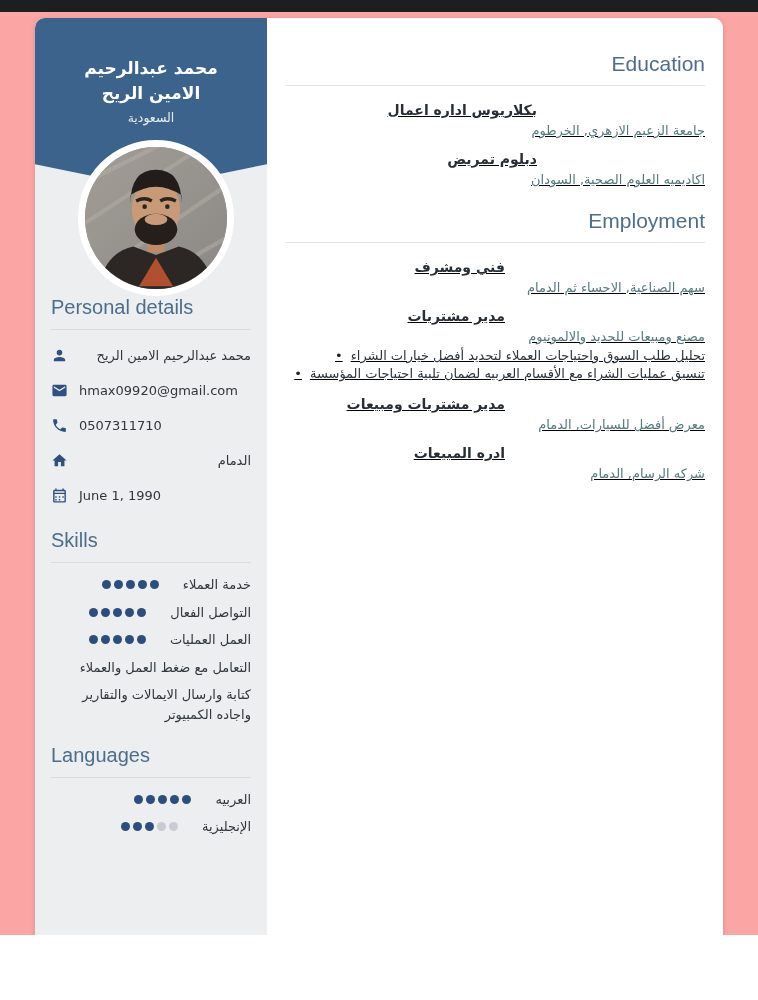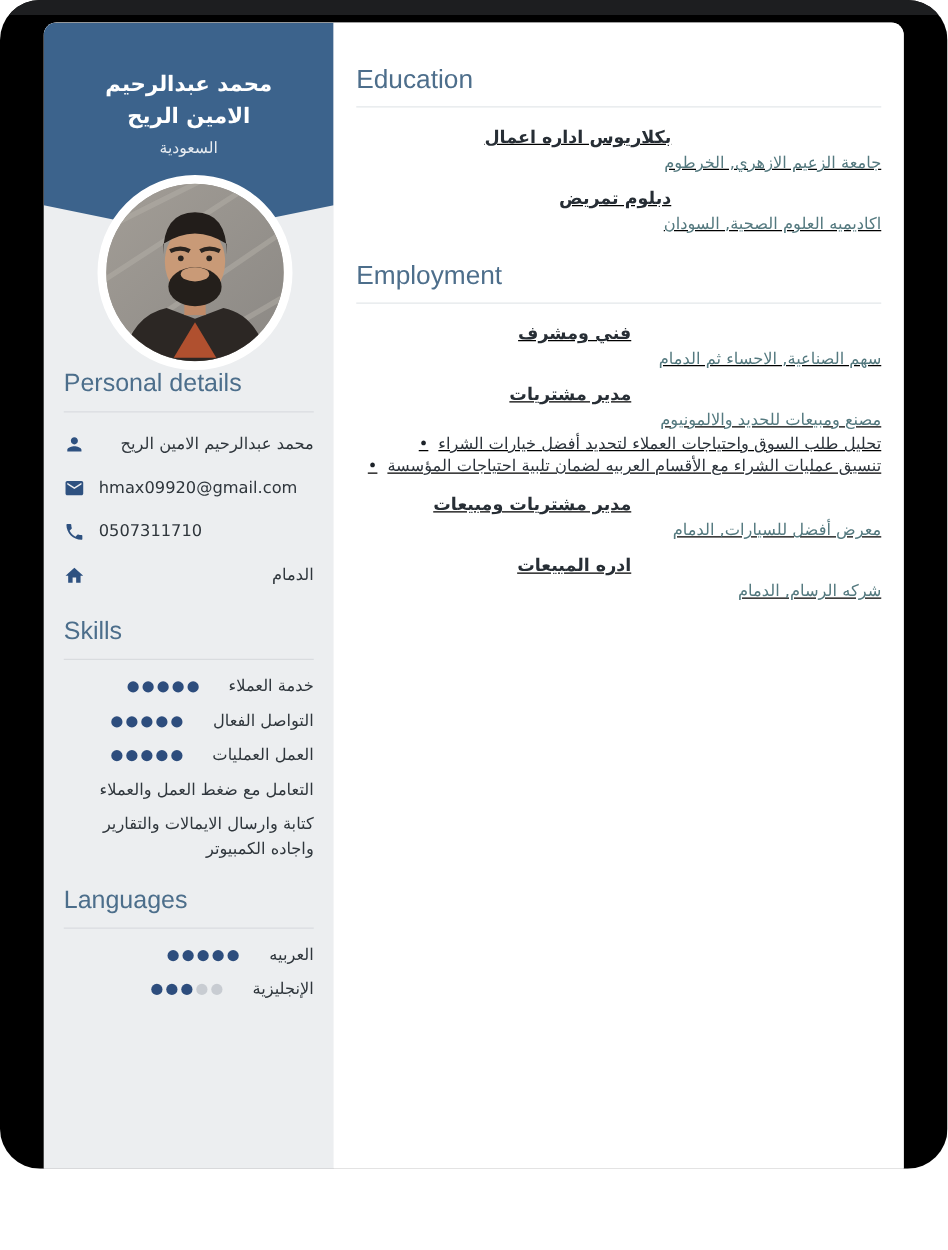--- a/index.html
+++ b/index.html
@@ -1,18 +1,18 @@
 <!DOCTYPE html>
 <html><head>
 <meta charset="utf-8">
 <style>
   * { margin:0; padding:0; box-sizing:border-box; }
   html,body { width:758px; }
   body { font-family:"Liberation Sans","DejaVu Sans",sans-serif; }
-  .page { position:relative; width:758px; height:935px; background:#000000; overflow:hidden;border-radius:32px; }
+  .page { position:relative; width:758px; height:935px; background:#fca5a5; overflow:hidden; }
   .topbar { position:absolute; top:0; left:0; width:758px; height:12px; background:#1d1e20; }
   .bottom-strip { position:absolute; left:0; top:988px; width:758px; height:12px; background:#e8e9eb; }
   .sheet { position:absolute; left:35px; top:18px; width:688px; height:970px; background:#ffffff;
            border-radius:10px 10px 4px 4px; overflow:hidden; box-shadow:0 1px 5px rgba(0,0,0,.14); }
   
   .sidebar { position:absolute; left:0; top:0; width:232px; height:100%; background:#eceef0; }
   .blue-header { position:absolute; left:0; top:0; width:232px; height:170px; background:#3c638c;
                  clip-path:polygon(0 0,100% 0,100% 86%,50% 100%,0 86%); text-align:center; }
   .header-name { padding:38px 24px 0; color:#ffffff; font-weight:bold; font-size:17px; line-height:1.45;
                  font-family:"DejaVu Sans","Liberation Sans",sans-serif; direction:rtl; }
@@ -32,21 +32,21 @@
   .rate-row { direction:rtl; display:flex; align-items:center; min-height:27px; gap:24px;
               font-family:"DejaVu Sans","Liberation Sans",sans-serif; }
   .rate-label { font-size:13px; color:#2f363c; }
   .dots { direction:ltr; display:flex; gap:3px; }
   .dot { width:9px; height:9px; border-radius:50%; background:#c8ccd2; }
   .dot.filled { background:#2d4d7d; }
   .plain-skill .rate-label { line-height:1.5; padding:4px 0; text-align:right; }
   .side-wave { position:absolute; left:0; bottom:0; width:232px; height:46px; }
   
   .main { position:absolute; left:232px; top:0; right:0; bottom:0; padding:34px 18px 0; background:#ffffff; }
-  .main-h { font-size:21px; font-weight:400; color:#4d6e8b; padding-bottom:9px; border-bottom:1px solid #e4e7ea; margin-bottom:16px; }
+  .main-h { font-size:21px; font-weight:400; color:#4d6e8b; padding-bottom:9px; border-bottom:1px solid #e4e7ea; margin-bottom:16px;text-align:right; }
   .main-section { margin-bottom:22px; }
   .entry { margin-bottom:13px; direction:rtl; font-family:"DejaVu Sans","Liberation Sans",sans-serif;text-decoration:underline; }
   .entry-title { font-size:14px; font-weight:bold; color:#272e35; text-align:right; }
   .degree .entry-title { margin-left:0; margin-right:168px; }
   .job .entry-title { margin-right:200px; }
   .entry-sub { margin-top:5px; font-size:13px; color:#54797f; text-align:right; }
   .entry ul { list-style:none; margin:3px 0 0; padding:0; }
   .entry li { font-size:13px; color:#2b323a; text-align:right; line-height:1.4; }
   .entry li::after { content:"\2022"; margin-right:8px; color:#1d232a; }
   
@@ -125,20 +125,28 @@
 
           <div class="pd-row">
             <span class="pd-icon">
               <svg viewBox="0 0 24 24">
                   <path d="M10 20v-6h4v6h5v-8h3L12 3 2 12h3v8z"></path>
                 </svg>
             </span>
             <span class="pd-text" dir="auto">الدمام</span>
           </div>
 
+          <div class="pd-row">
+            <span class="pd-icon">
+              <svg viewBox="0 0 24 24">
+                  <path d="M19 4h-1V2h-2v2H8V2H6v2H5c-1.1 0-2 .9-2 2v14c0 1.1.9 2 2 2h14c1.1 0 2-.9 2-2V6c0-1.1-.9-2-2-2zm0 16H5V10h14v10zM5 8V6h14v2H5zm3 5H6v2h2v-2zm5 0h-2v2h2v-2zm5 0h-2v2h2v-2zm-10 4H6v2h2v-2zm5 0h-2v2h2v-2z"></path>
+                </svg>
+            </span>
+            <span class="pd-text" dir="auto">June 1, 1990</span>
+          </div>
         </div>
 
         <div class="side-section">
           <div class="side-h">Skills</div>
 
             <div class="rate-row plain-skill">
               <span class="rate-label">خدمة العملاء</span>
               <span class="dots">
                 <span class="dot filled"></span>
                 <span class="dot filled"></span>

